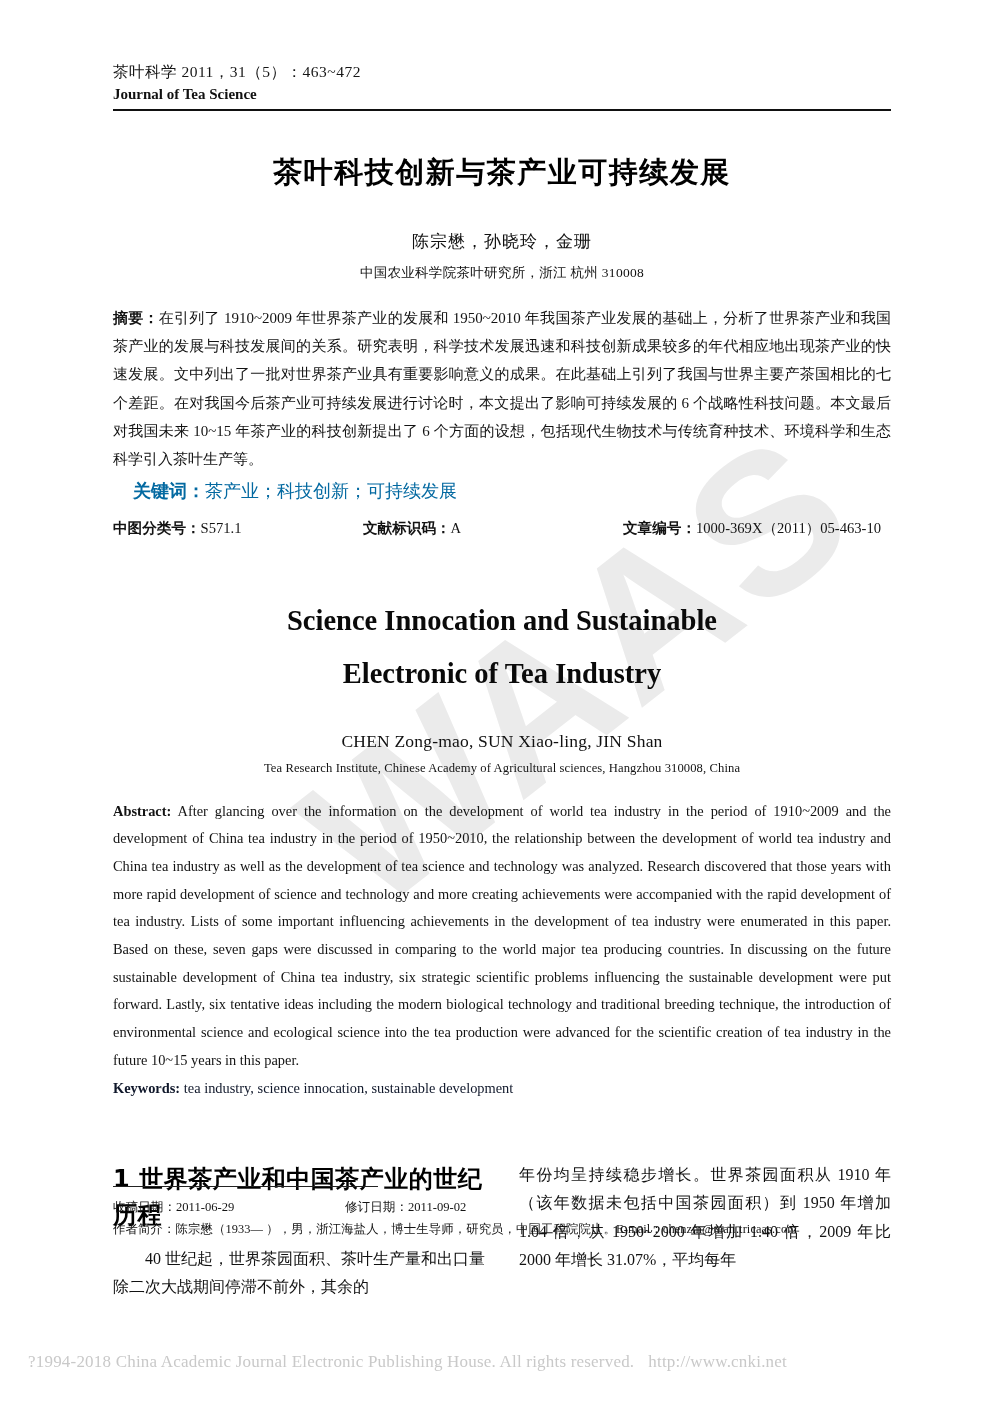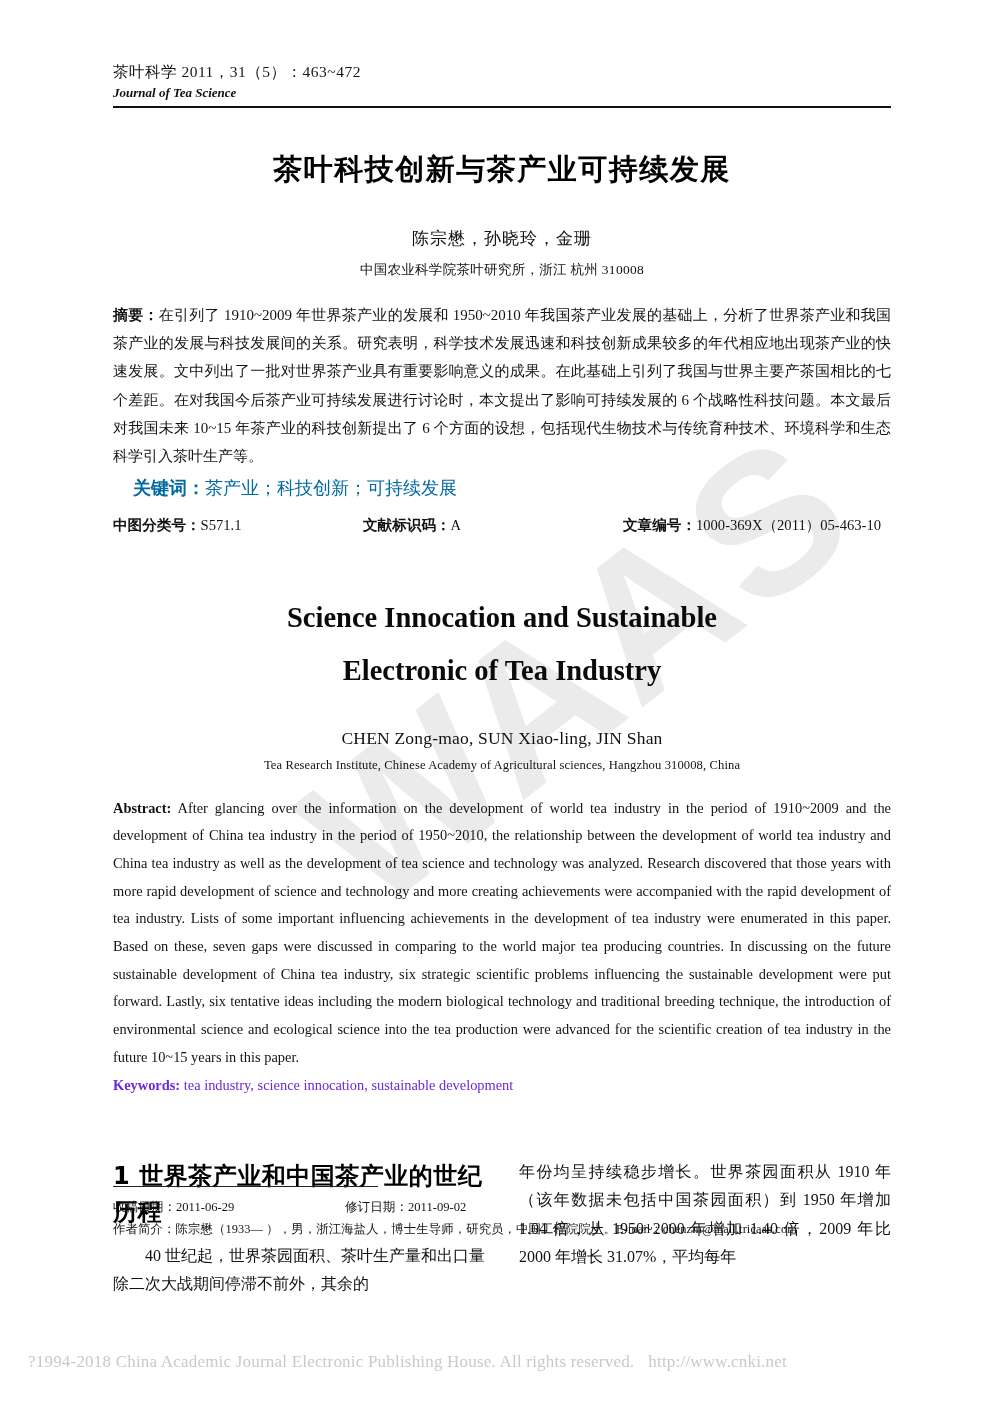--- a/index.html
+++ b/index.html
@@ -65,23 +65,22 @@
   }
   .runhead-cn {
     font-family: "Liberation Serif", "DejaVu Serif", serif;
     font-size: 15.5px;
     letter-spacing: 0.5px;
     line-height: 1.5;
     color: #151515;
   }
   .runhead-en {
     font-family: "Liberation Serif", "DejaVu Serif", serif;
-    font-style: italic;
-    font-weight: 700;
-    font-size: 13px;
+    font-weight: 700;
+    font-size: 15px;
     line-height: 1.45;
     color: #111111;
     margin-top: 1px;
   }
   .rule-head {
     border: none;
     border-top: 2.6px solid #111111;
     margin: 3px 0 0 0;
     width: 778px;
   }
@@ -171,21 +170,21 @@
     margin-top: 22px;
     font-size: 14.4px;
     line-height: 1.92;
     text-align: justify;
     color: #131313;
   }
   .keywords-en {
     margin-top: 1px;
     font-size: 14.4px;
     line-height: 1.92;
-    color: #6d28d9;
+    color: #0f172a;
   }
 
   
   .body-cols {
     margin-top: 58px;
     display: flex;
     gap: 34px;
   }
   .col {
     width: 372px;

